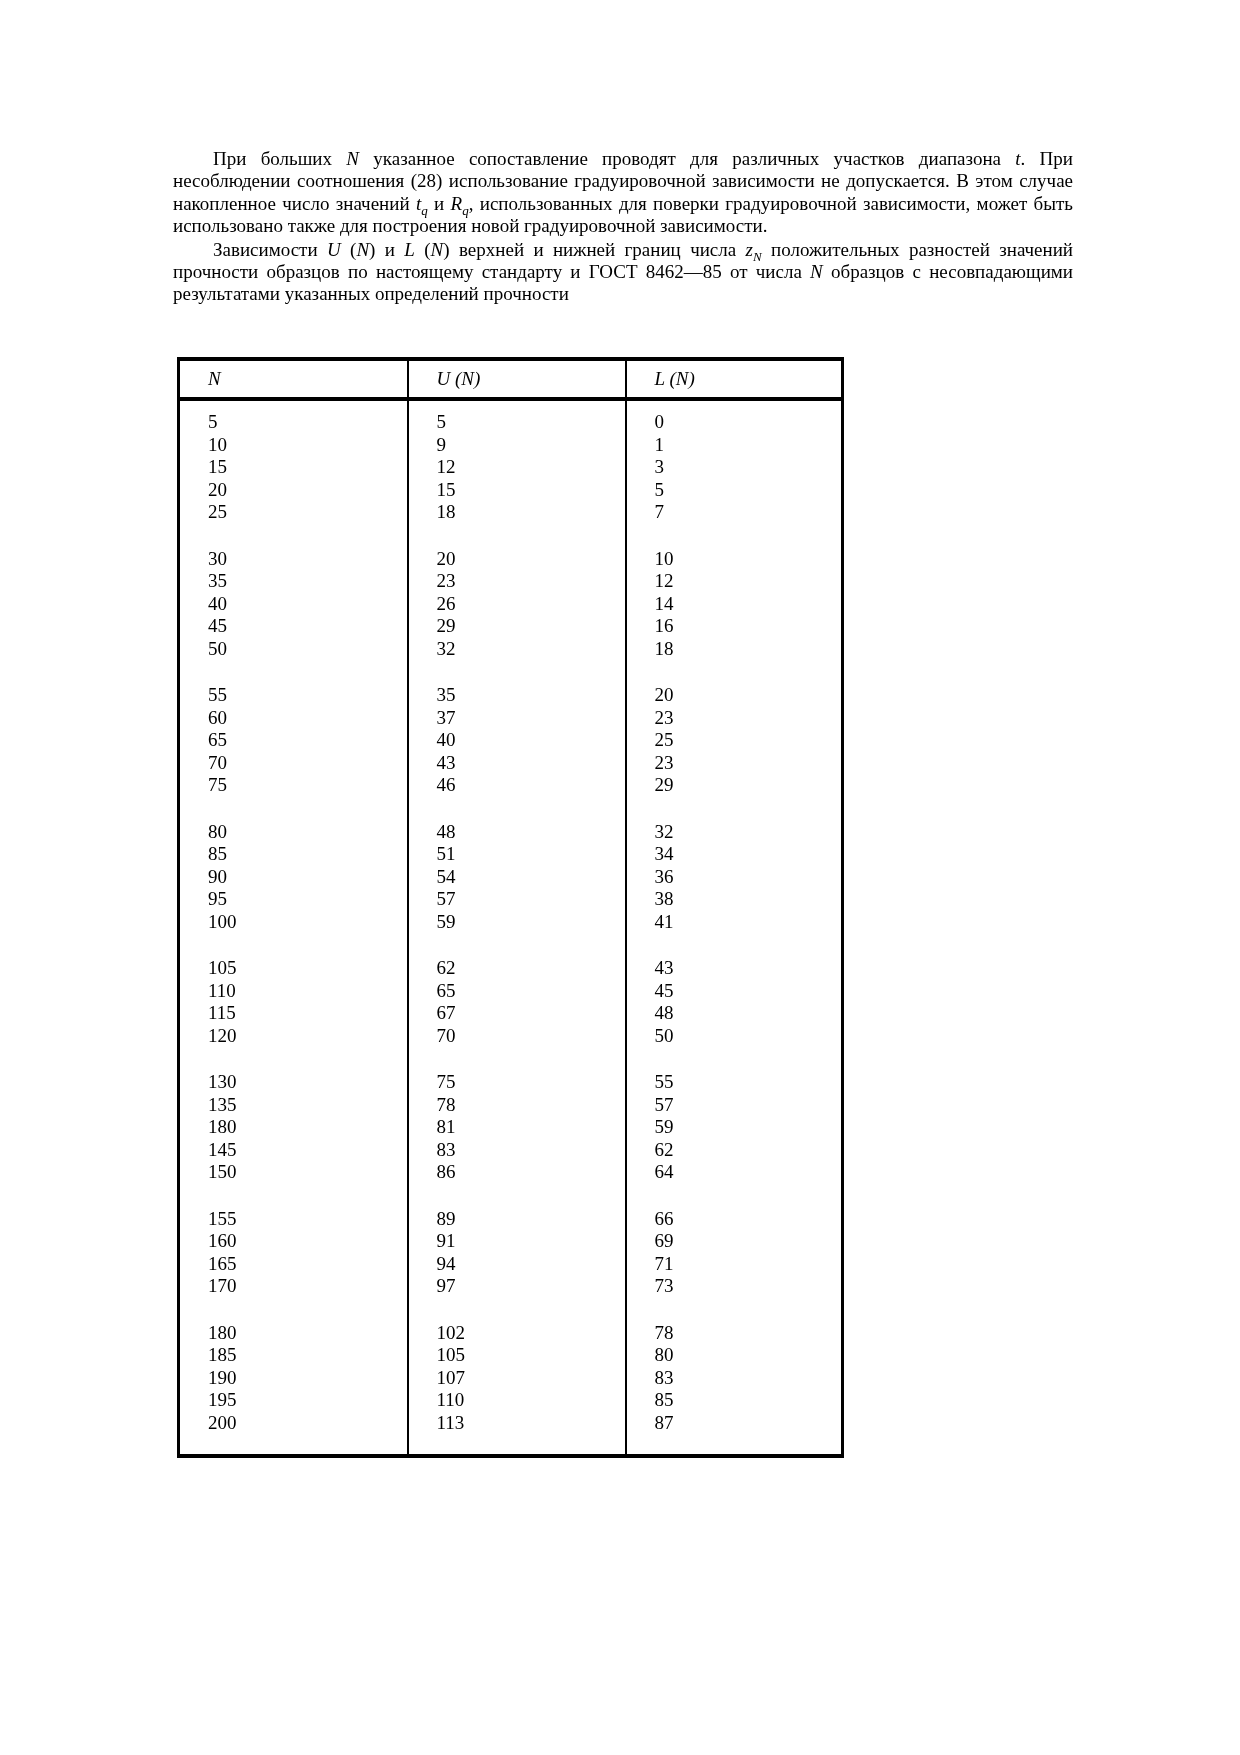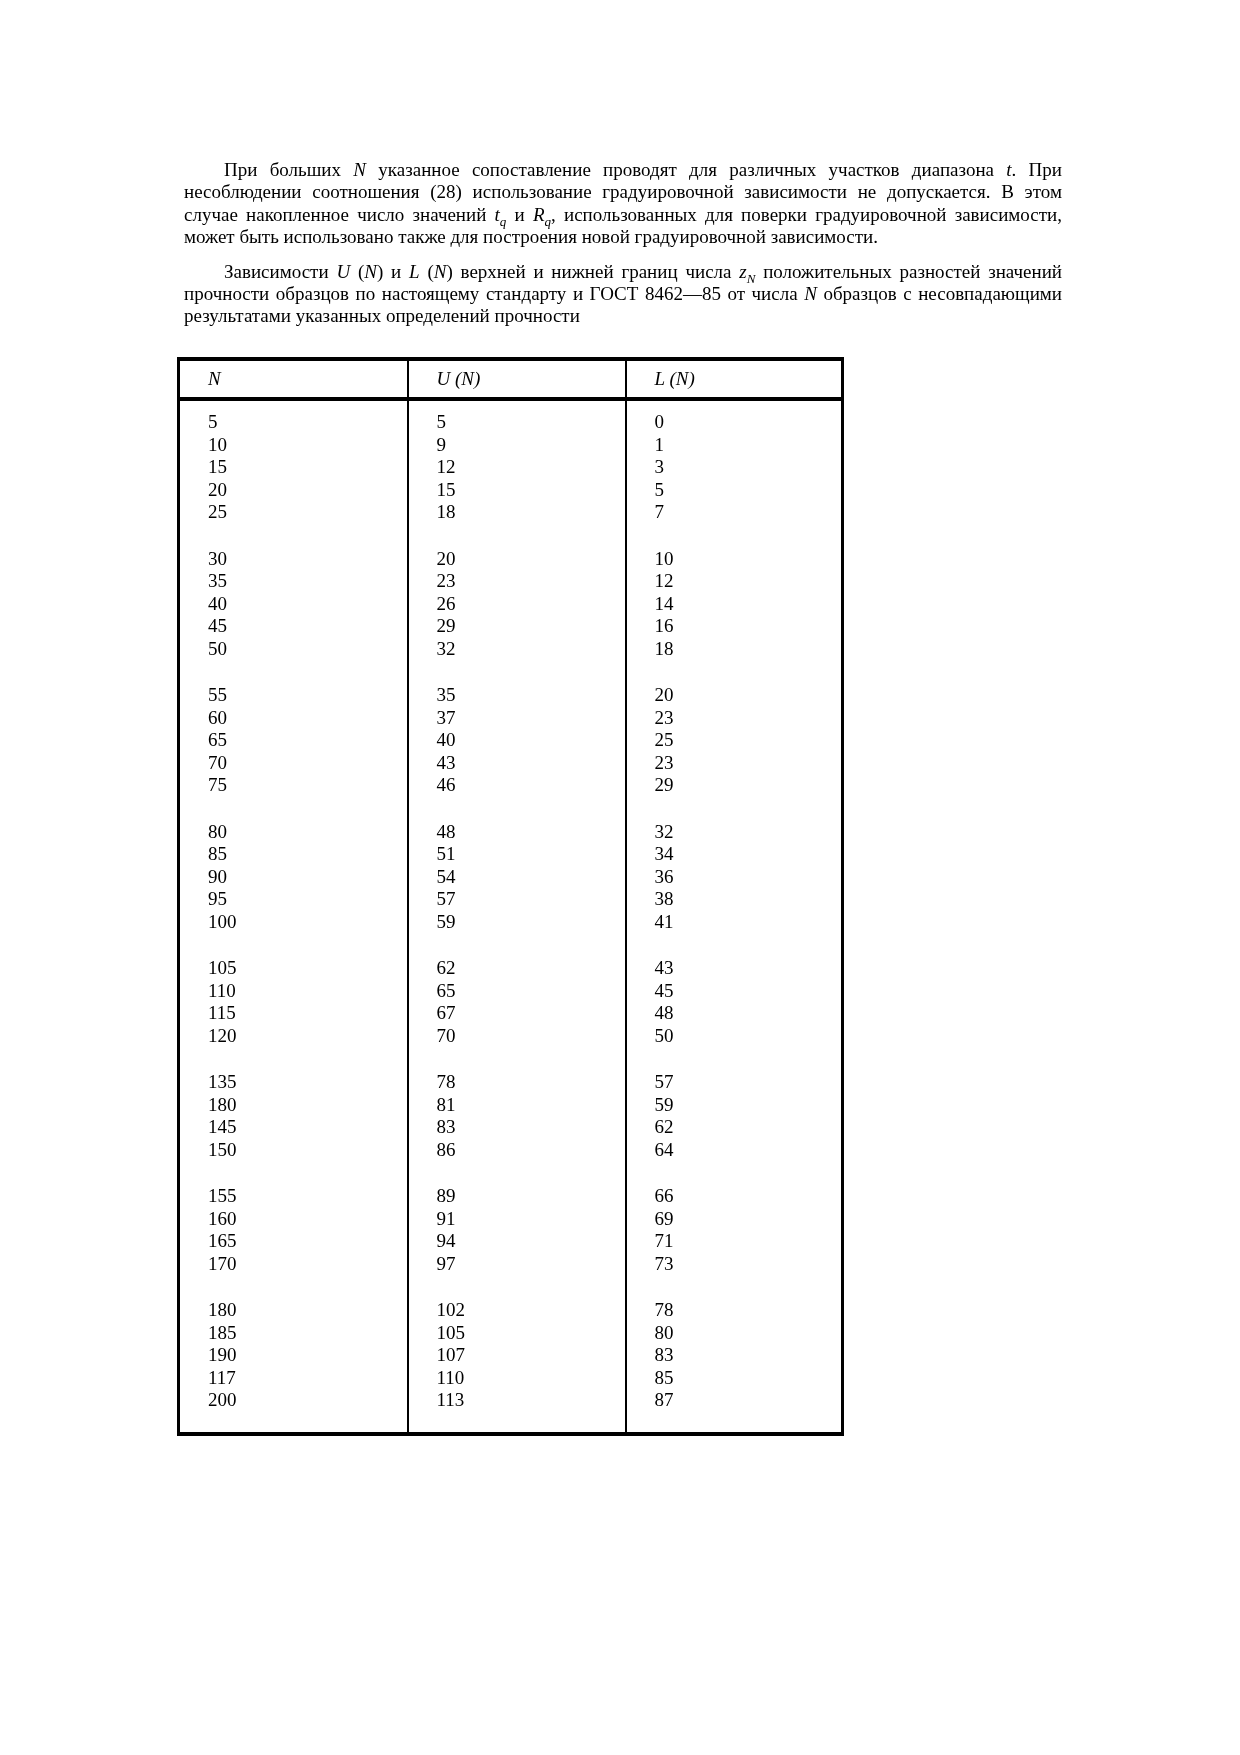--- a/index.html
+++ b/index.html
@@ -16,21 +16,21 @@
   
   .textblock {
     position: absolute;
     left: 172px;
     top: 147px;
     width: 902px;
     font-size: 19px;
     line-height: 22.4px;
     text-align: justify;
   }
-  .para { margin: 12px; text-indent: 40px; }
+  .para { margin: 1px; text-indent: 40px; }
   .ital { font-style: italic; }
   sub.subsc { font-size: 13px; line-height: 0; font-style: italic; }
 
   
   .doc-table {
     position: absolute;
     left: 177px;
     top: 357px;
     border-collapse: collapse;
     table-layout: fixed;
@@ -228,20 +228,25 @@
           <td class="c1">120</td>
           <td class="c2">70</td>
           <td class="c3">50</td>
         </tr>
         <tr class="sp">
           <td class="c1"></td>
           <td class="c2"></td>
           <td class="c3"></td>
         </tr>
         <tr class="data">
+          <td class="c1">130</td>
+          <td class="c2">75</td>
+          <td class="c3">55</td>
+        </tr>
+        <tr class="data">
           <td class="c1">135</td>
           <td class="c2">78</td>
           <td class="c3">57</td>
         </tr>
         <tr class="data">
           <td class="c1">180</td>
           <td class="c2">81</td>
           <td class="c3">59</td>
         </tr>
         <tr class="data">
@@ -293,21 +298,21 @@
           <td class="c1">185</td>
           <td class="c2">105</td>
           <td class="c3">80</td>
         </tr>
         <tr class="data">
           <td class="c1">190</td>
           <td class="c2">107</td>
           <td class="c3">83</td>
         </tr>
         <tr class="data">
-          <td class="c1">117</td>
+          <td class="c1">195</td>
           <td class="c2">110</td>
           <td class="c3">85</td>
         </tr>
         <tr class="data">
           <td class="c1">200</td>
           <td class="c2">113</td>
           <td class="c3">87</td>
         </tr>
         <tr class="sp-bot">
           <td class="c1"></td>

